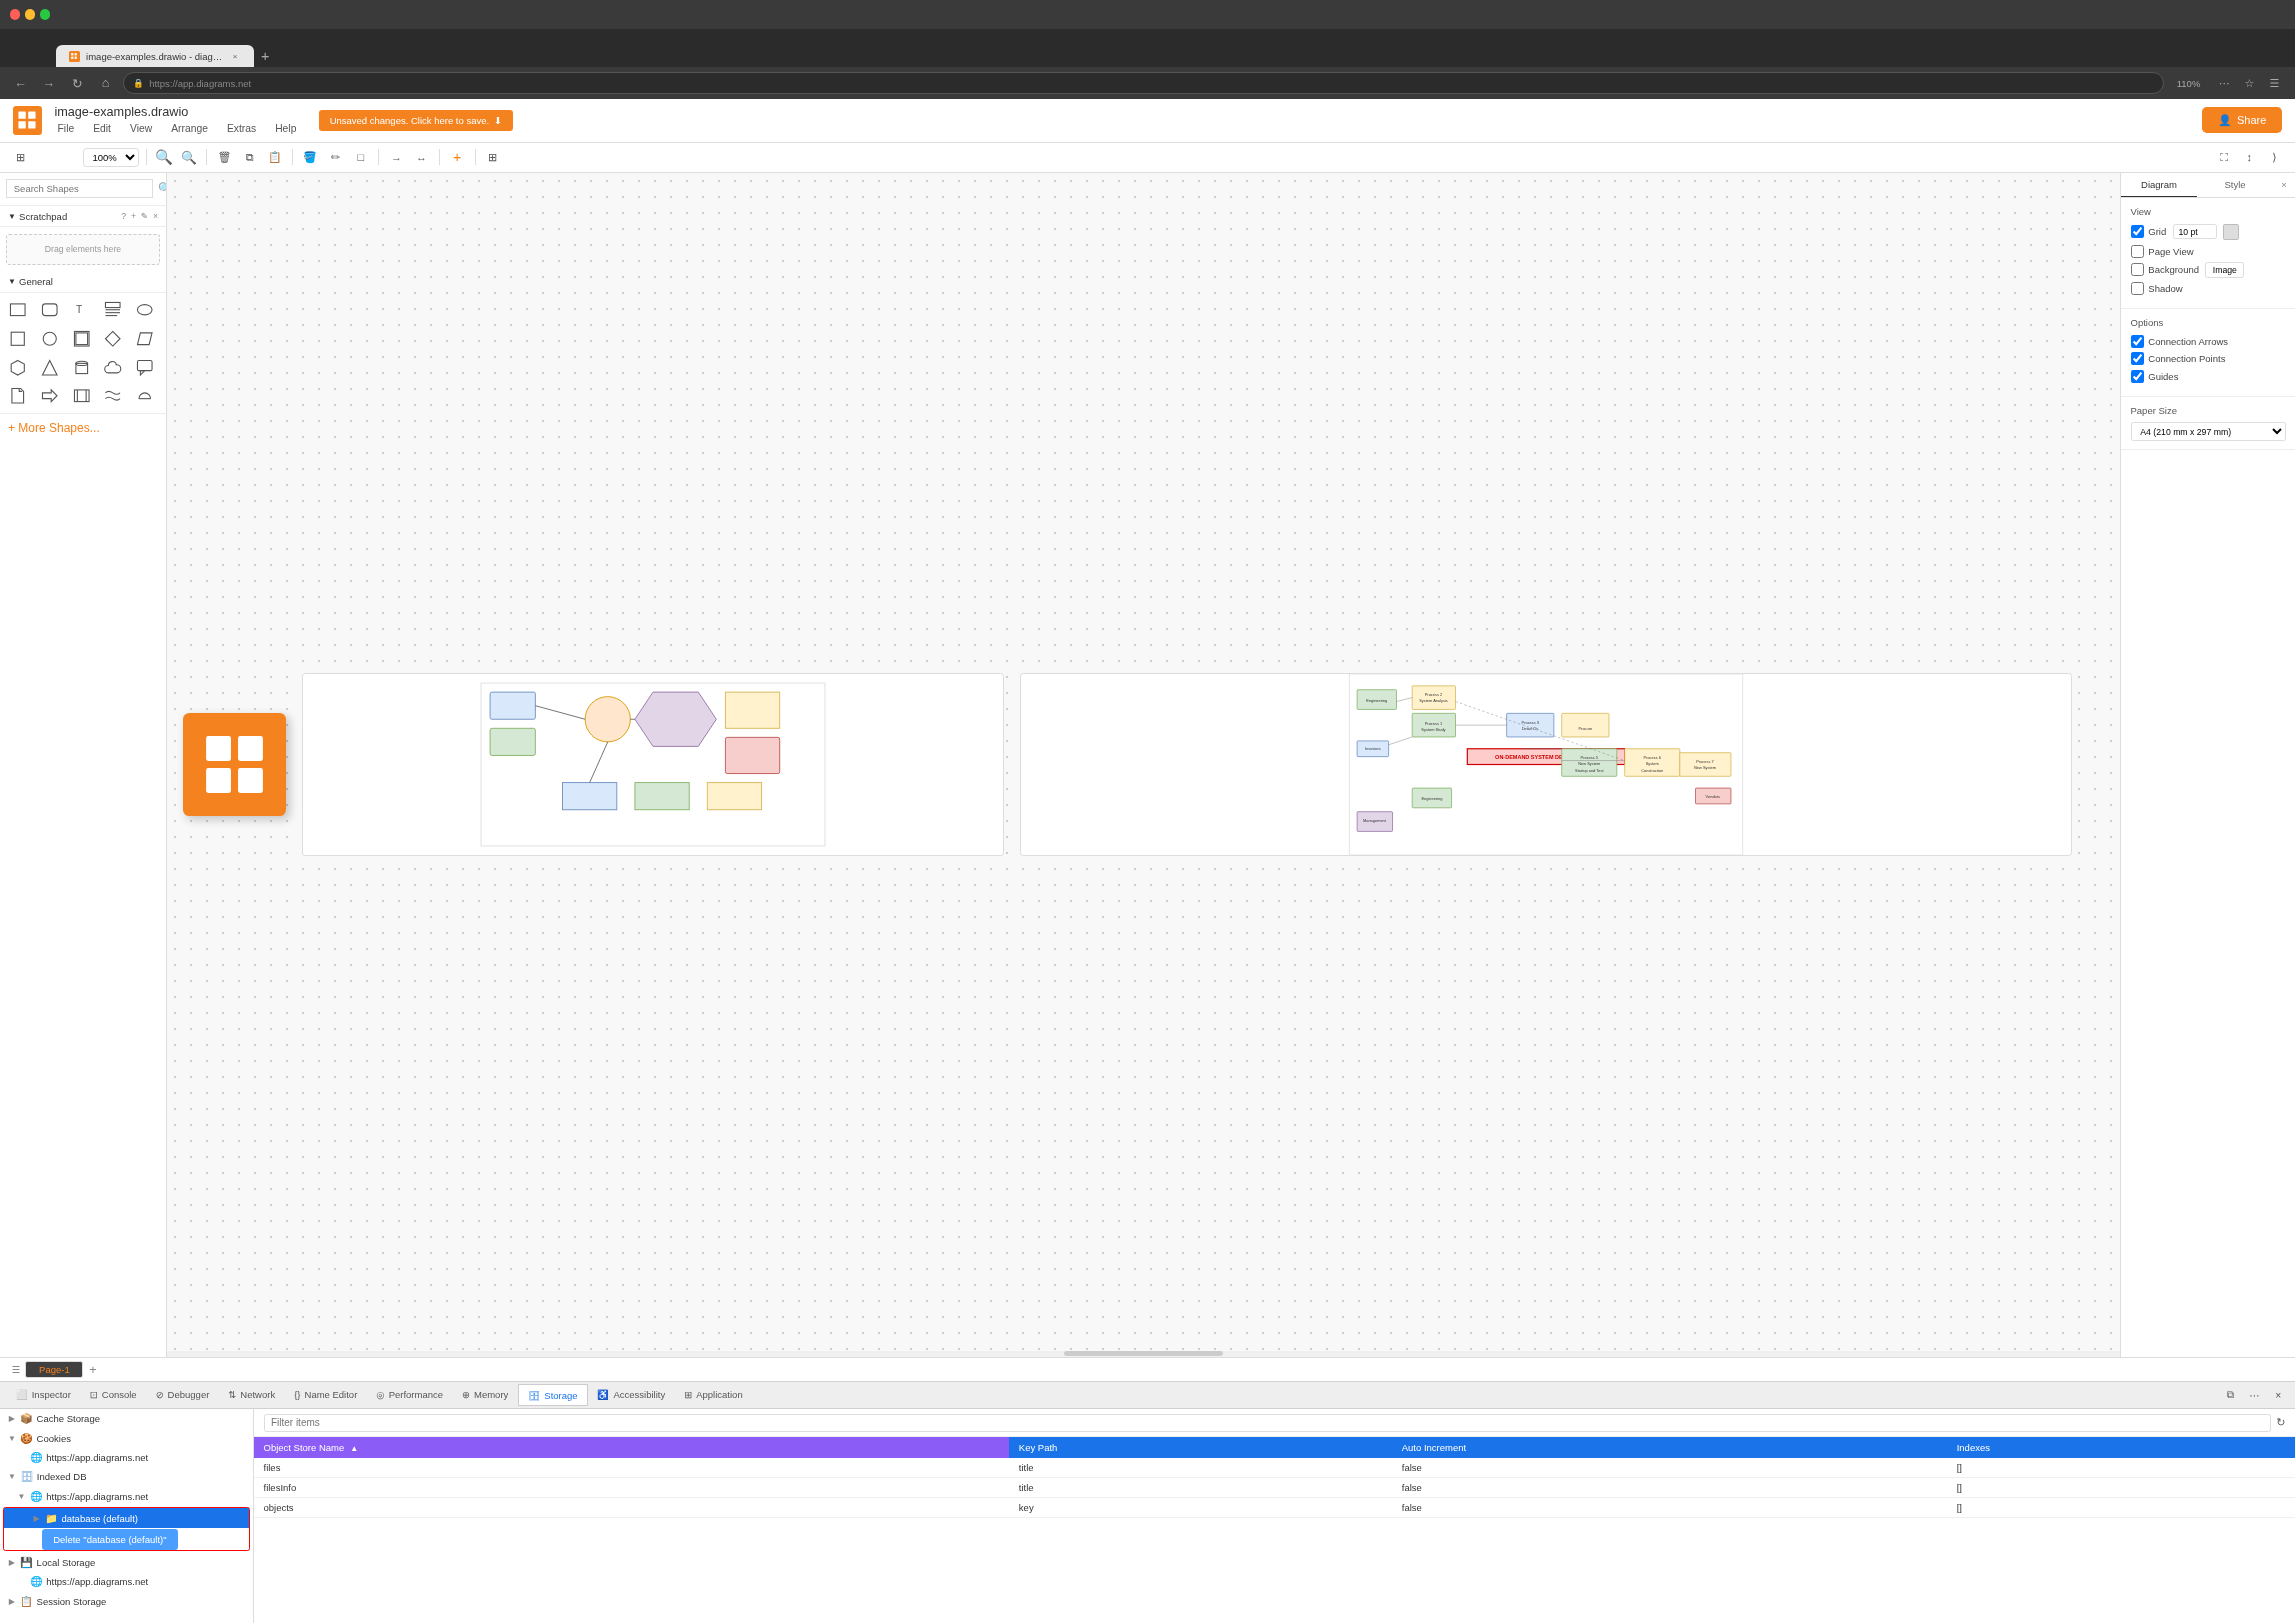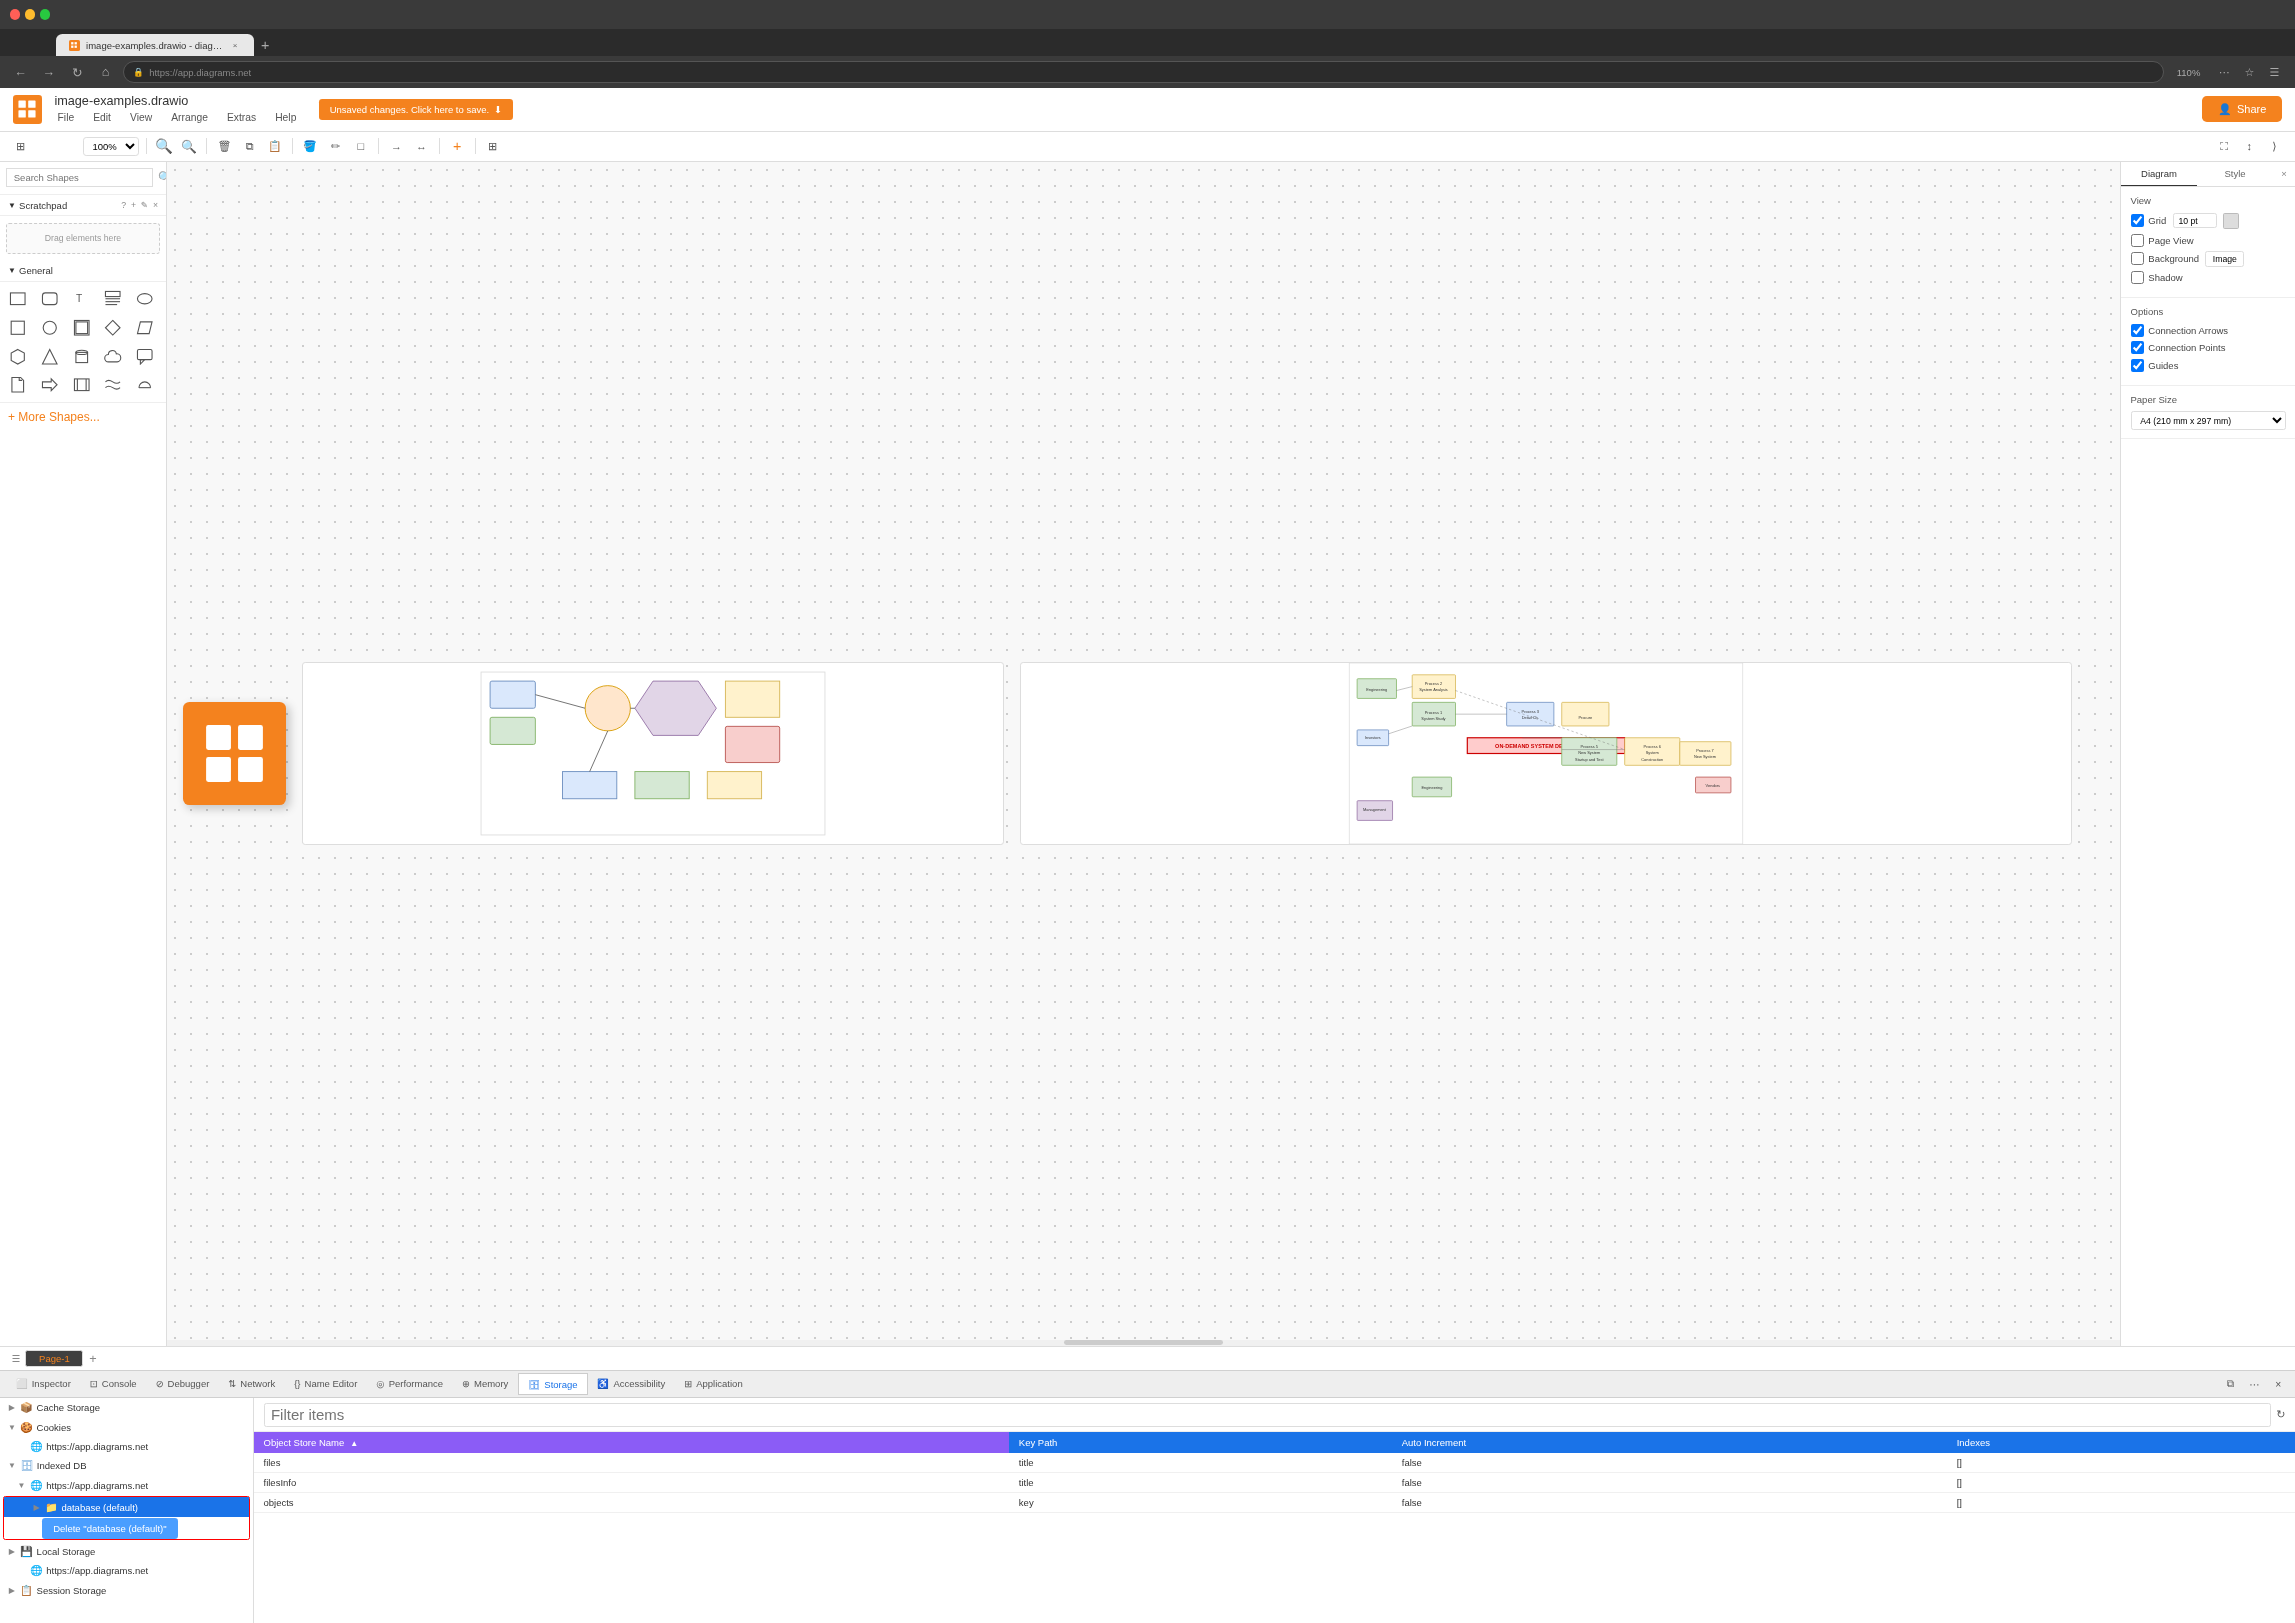--- a/index.html
+++ b/index.html
@@ -6,21 +6,21 @@
     body { font-family: -apple-system, BlinkMacSystemFont, 'Segoe UI', sans-serif; background: #1e1e1e; color: #333; font-size: 9.5px; overflow: hidden; }
 
     
     .browser-chrome { background: #2b2b2b; }
     .title-bar { background: #3a3a3a; height: 29px; display: flex; align-items: center; padding: 0 9.5px; gap: 6.4px; }
     .traffic-lights { display: flex; gap: 4.8px; }
     .tl { width: 10.3px; height: 10.3px; border-radius: 50%; }
     .tl-red { background: #ff5f57; }
     .tl-yellow { background: #febc2e; }
     .tl-green { background: #28c840; }
-    .tab-bar { background: #2b2b2b; height: 27px; display: flex; align-items: flex-end; padding: 0 0 0 56px; gap: 0; }
+    .tab-bar { background: #2b2b2b; height: 38px; display: flex; align-items: flex-end; padding: 0 0 0 56px; gap: 0; }
     .browser-tab { background: #3c3c3c; border-radius: 6.4px 6.4px 0 0; padding: 0 12.7px; height: 22px; display: flex; align-items: center; gap: 6.4px; color: #e0e0e0; font-size: 9.5px; min-width: 159px; }
     .browser-tab.active { background: #e8e8e8; color: #333; }
     .tab-favicon { width: 11px; height: 11px; background: #f4821e; border-radius: 1.6px; display: flex; align-items: center; justify-content: center; }
     .tab-close { width: 12.7px; height: 12.7px; border-radius: 50%; display: flex; align-items: center; justify-content: center; font-size: 8px; cursor: pointer; margin-left: auto; color: #666; }
     .new-tab-btn { width: 22px; height: 22px; display: flex; align-items: center; justify-content: center; color: #aaa; font-size: 14.3px; cursor: pointer; }
     .address-bar { background: #3a3a3a; height: 32px; display: flex; align-items: center; padding: 0 9.5px; gap: 6.4px; }
     .nav-btn { width: 22px; height: 22px; display: flex; align-items: center; justify-content: center; color: #aaa; font-size: 12.7px; cursor: pointer; border-radius: 3.2px; }
     .url-bar { flex: 1; background: #2b2b2b; border: 0.8px solid #555; border-radius: 16px; height: 22px; display: flex; align-items: center; padding: 0 9.5px; gap: 4.8px; color: #ccc; font-size: 9.5px; }
     .url-text { color: #ddd; font-size: 9.5px; }
     .url-text span { color: #888; }
@@ -99,21 +99,21 @@
     .tree-expand { width: 11px; text-align: center; font-size: 8px; color: #888; cursor: pointer; }
     .tree-icon { font-size: 10.3px; color: #5b9bd5; }
     .tree-label { font-size: 9.5px; }
     .indent-1 { padding-left: 16px; }
     .indent-2 { padding-left: 27px; }
     .context-menu { background: #4a9eff; color: white; padding: 4.8px 11px; border-radius: 3.2px; font-size: 9.5px; cursor: pointer; margin-left: 38px; margin-top: 1.6px; display: inline-block; }
 
     
     .storage-detail { flex: 1; background: white; overflow: auto; }
     .storage-filter { padding: 4.8px 9.5px; border-bottom: 0.8px solid #eee; display: flex; align-items: center; gap: 4.8px; }
-    .filter-input { flex: 1; border: 0.8px solid #ddd; border-radius: 2.4px; padding: 2.4px 6.4px; font-size: 15px; outline: none; }
+    .filter-input { flex: 1; border: 0.8px solid #ddd; border-radius: 2.4px; padding: 2.4px 6.4px; font-size: 10px; outline: none; }
     .storage-table { width: 100%; border-collapse: collapse; }
     .storage-table th { background: #1a73e8; color: white; padding: 4.8px 9.5px; text-align: left; font-size: 9.5px; font-weight: 500; cursor: pointer; }
     .storage-table th:first-child { background: #8b5cf6; }
     .storage-table th .sort-arrow { margin-left: 3.2px; font-size: 8px; }
     .storage-table td { padding: 4px 9.5px; border-bottom: 0.8px solid #f0f0f0; font-size: 9.5px; color: #333; }
 
     
     .page-tabs { background: white; border-top: 0.8px solid #ddd; display: flex; align-items: center; padding: 1.6px 6.4px; height: 24px; }
     .page-tab { padding: 1.6px 12.7px; font-size: 9.5px; color: #333; cursor: pointer; border: 0.8px solid transparent; border-radius: 2.4px; font-weight: 500; color: #f4821e; }
     .page-tab.active { border-color: #ddd; background: #404040; }

